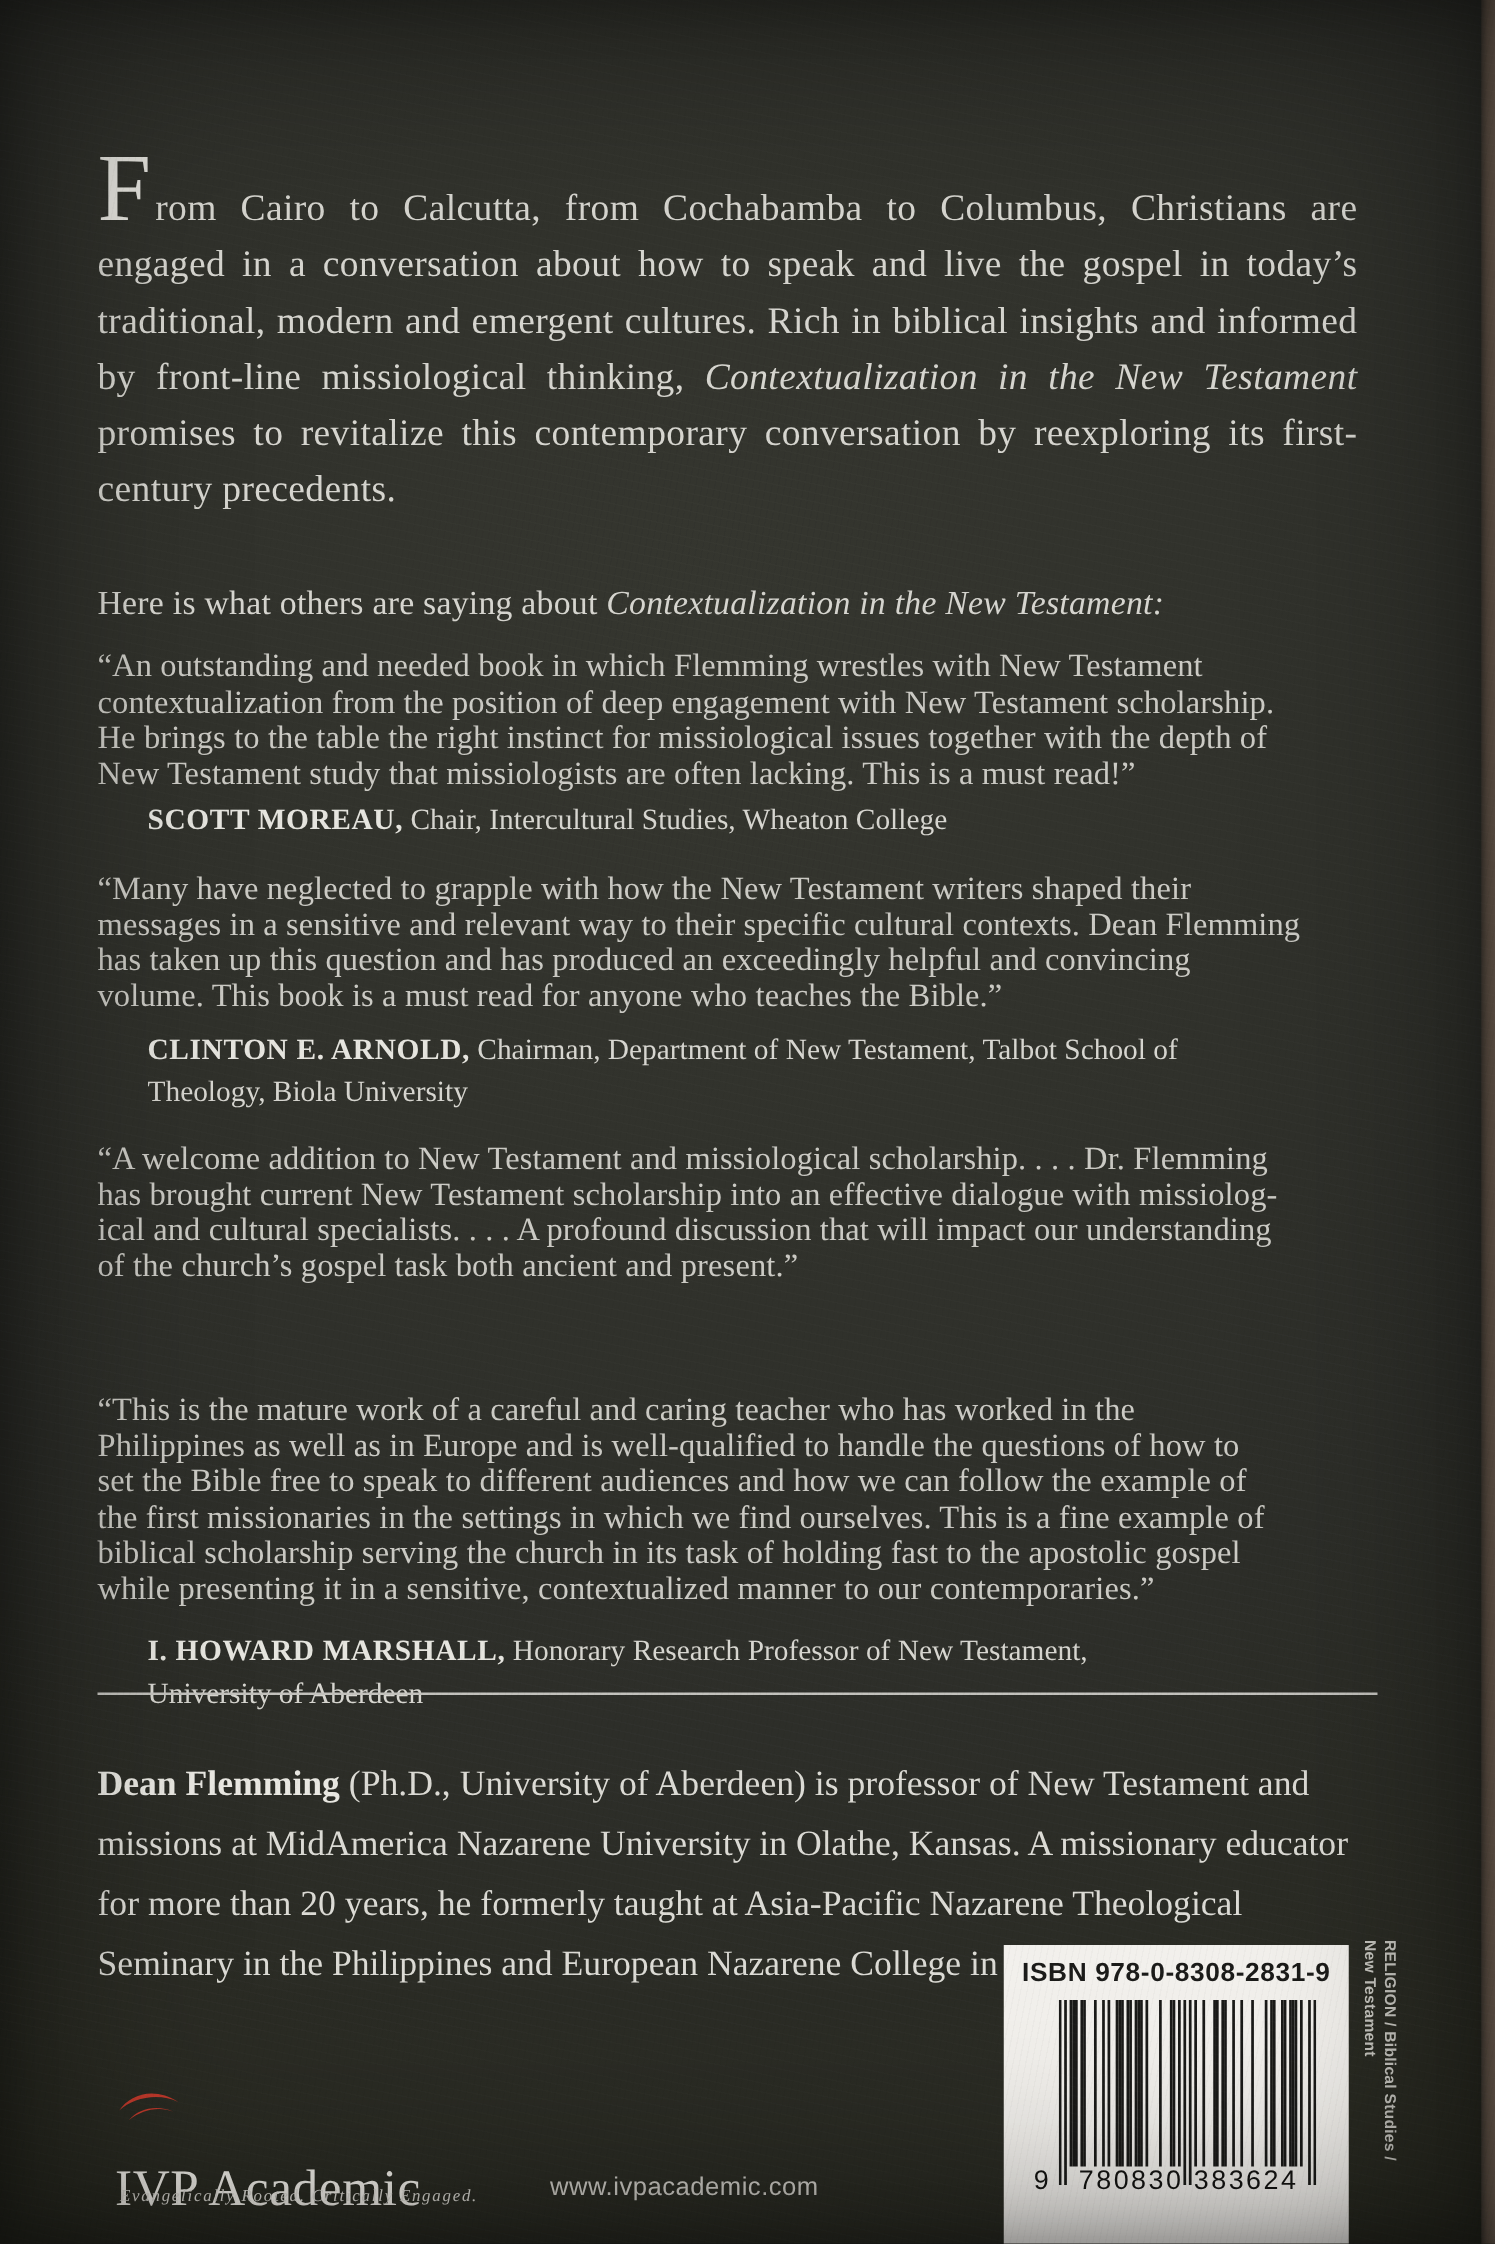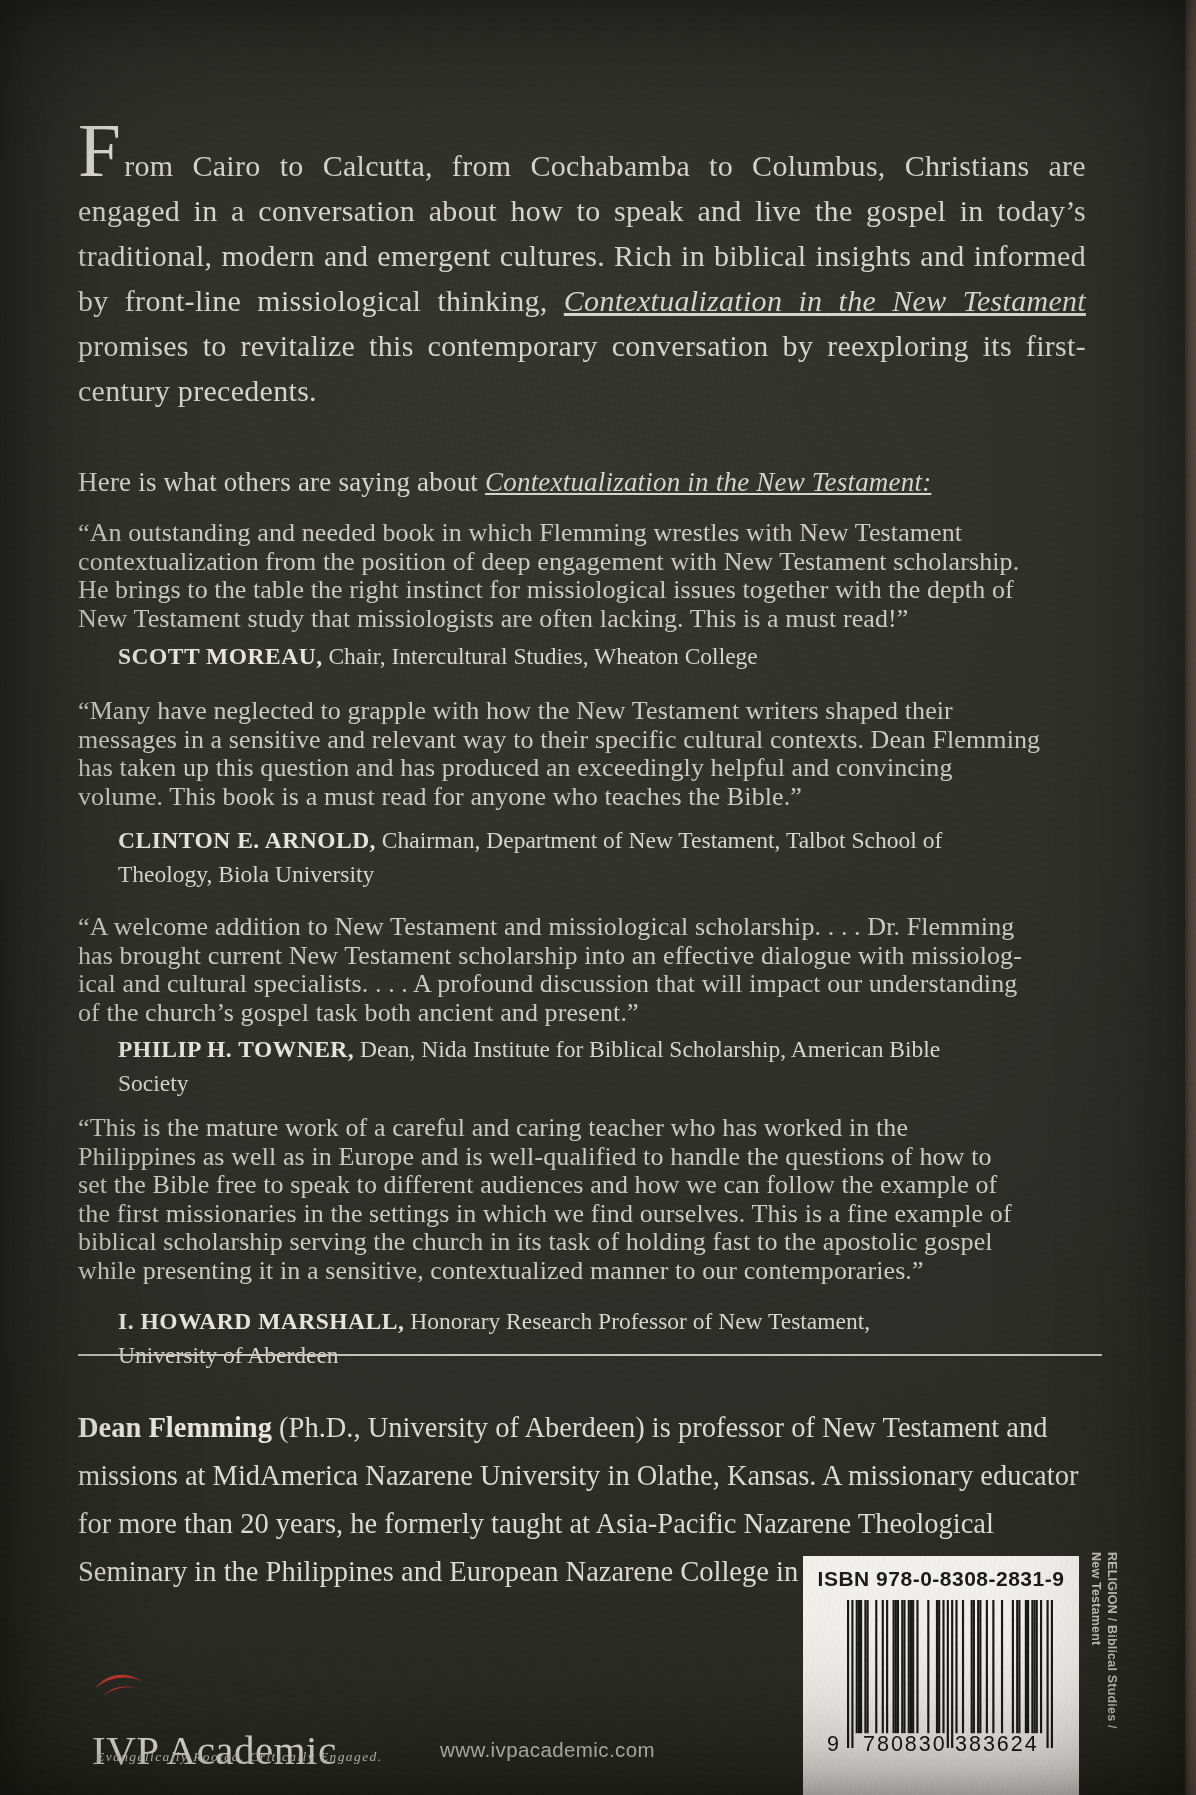--- a/index.html
+++ b/index.html
@@ -18,21 +18,21 @@
                repeating-linear-gradient(101deg, rgba(0,0,0,.4) 0 1px, transparent 1px 5px);}
   .edge{position:absolute;right:0;top:0;width:11px;height:100%;
     background:linear-gradient(to right,#463f37,#6e5e50 45%,#857263);}
   .abs{position:absolute;}
   .opening{
     left:78px;top:98px;width:1008px;
     font-size:30px;line-height:45px;letter-spacing:.3px;
     text-align:justify;color:#d6d5cf;
   }
   .dropcap{font-size:77px;line-height:45px;padding-right:3px;color:#e3e2dc;}
-  .it{font-style:italic;text-decoration:underline;}
+  .it{font-style:italic;}
   .heading{left:78px;top:430px;width:1010px;font-size:27px;color:#d6d5cf;letter-spacing:.2px;margin-top:37px;}
   .quote{
     left:78px;width:1012px;
     font-size:26px;line-height:28.5px;letter-spacing:.1px;
     color:#cbcac4;white-space:pre-line;
   }
   .q1{top:493px}.q2{top:671px}.q3{top:887px}.q4{top:1088px}
   .attr{
     left:78px;width:1012px;
     font-size:23.5px;line-height:34px;color:#d7d6d0;margin-left:40px;
@@ -90,22 +90,20 @@
 messages in a sensitive and relevant way to their specific cultural contexts. Dean Flemming
 has taken up this question and has produced an exceedingly helpful and convincing
 volume. This book is a must read for anyone who teaches the Bible.”</p>
   <p class="abs attr a2"><span class="name">CLINTON E. ARNOLD,</span> <span class="role">Chairman, Department of New Testament, Talbot School of
 Theology, Biola University</span></p>
 
   <p class="abs quote q3">“A welcome addition to New Testament and missiological scholarship. . . . Dr. Flemming
 has brought current New Testament scholarship into an effective dialogue with missiolog-
 ical and cultural specialists. . . . A profound discussion that will impact our understanding
 of the church’s gospel task both ancient and present.”</p>
-  <p class="abs attr a3"><span class="name">PHILIP H. TOWNER,</span> <span class="role">Dean, Nida Institute for Biblical Scholarship, American Bible
-Society</span></p>
 
   <p class="abs quote q4">“This is the mature work of a careful and caring teacher who has worked in the
 Philippines as well as in Europe and is well-qualified to handle the questions of how to
 set the Bible free to speak to different audiences and how we can follow the example of
 the first missionaries in the settings in which we find ourselves. This is a fine example of
 biblical scholarship serving the church in its task of holding fast to the apostolic gospel
 while presenting it in a sensitive, contextualized manner to our contemporaries.”</p>
   <p class="abs attr a4"><span class="name">I. HOWARD MARSHALL,</span> <span class="role">Honorary Research Professor of New Testament,
 University of Aberdeen</span></p>
 

